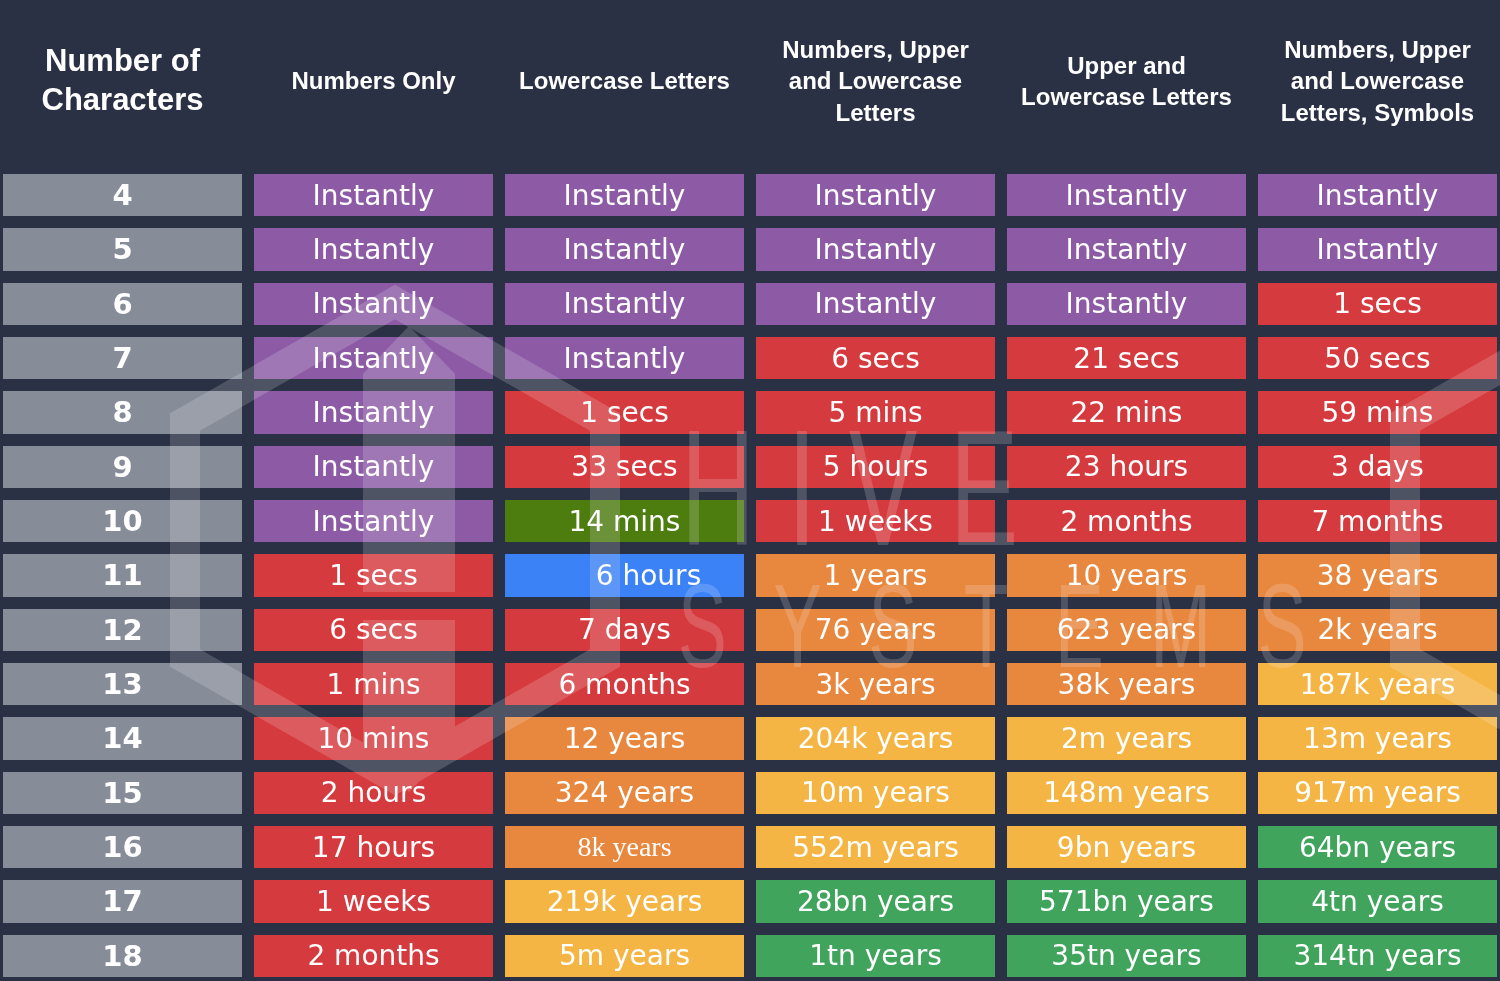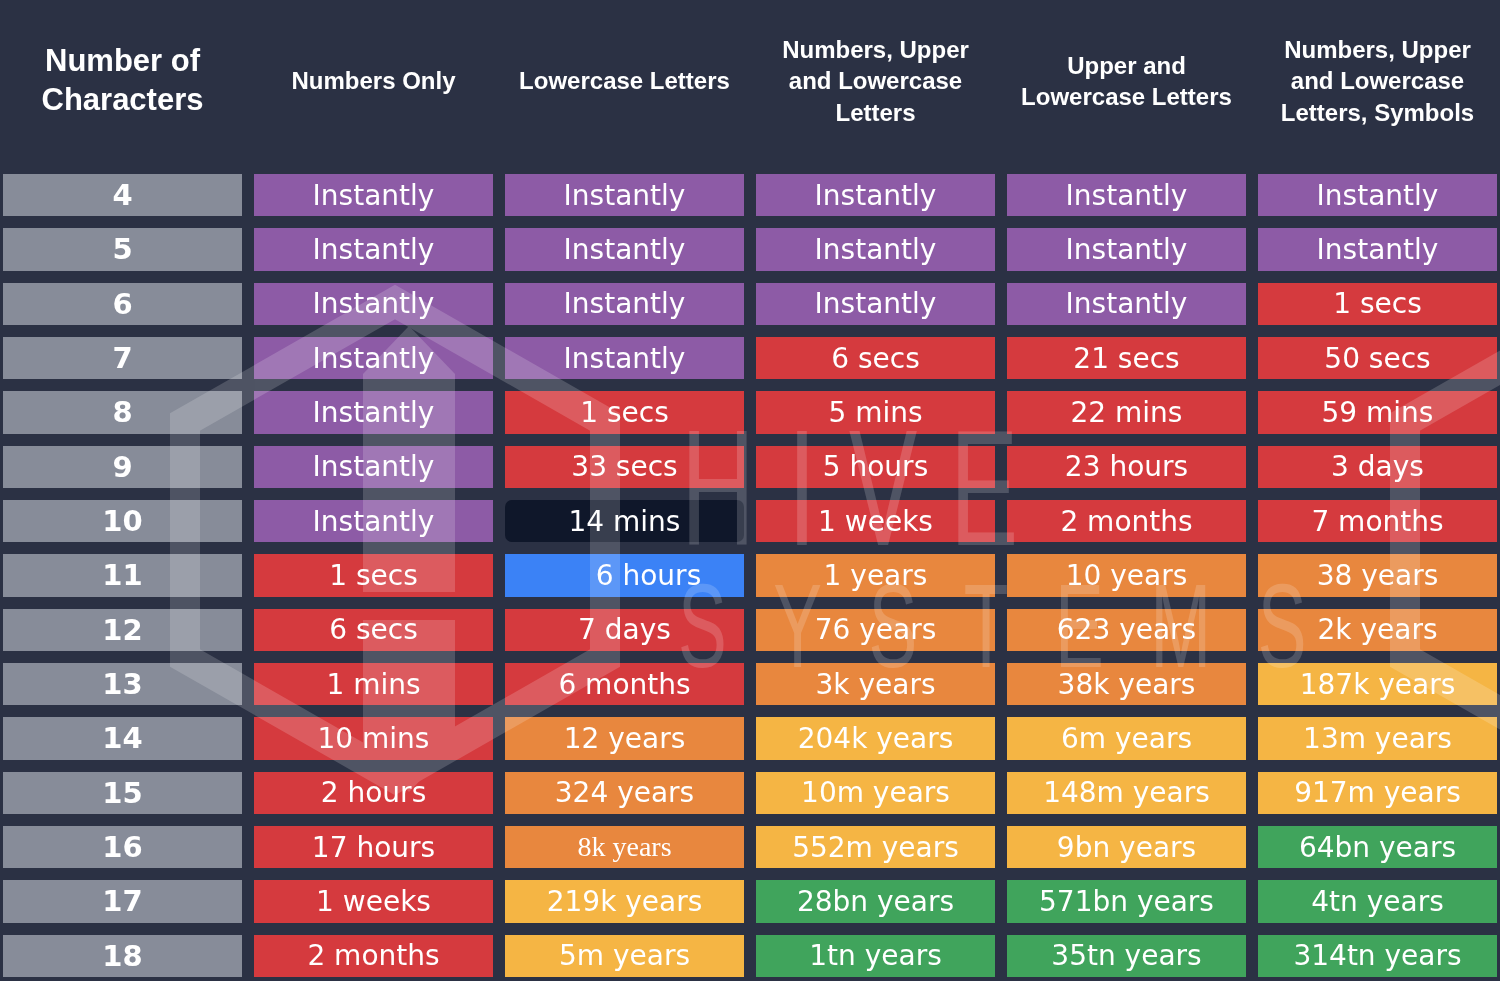--- a/index.html
+++ b/index.html
@@ -95,21 +95,21 @@
       <div class="cell val" style="background: rgb(213, 58, 62);">22 mins</div>
       <div class="cell val" style="background: rgb(213, 58, 62);">59 mins</div>
       <div class="cell num">9</div>
       <div class="cell val" style="background: rgb(141, 91, 166);">Instantly</div>
       <div class="cell val" style="background: rgb(213, 58, 62);">33 secs</div>
       <div class="cell val" style="background: rgb(213, 58, 62);">5 hours</div>
       <div class="cell val" style="background: rgb(213, 58, 62);">23 hours</div>
       <div class="cell val" style="background: rgb(213, 58, 62);">3 days</div>
       <div class="cell num">10</div>
       <div class="cell val" style="background: rgb(141, 91, 166);">Instantly</div>
-      <div class="cell val" style="background: #0f172a; border-radius: 7px;">14 mins</div>
+      <div class="cell val" style="background: #4d7c0f;">14 mins</div>
       <div class="cell val" style="background: rgb(213, 58, 62);">1 weeks</div>
       <div class="cell val" style="background: rgb(213, 58, 62);">2 months</div>
       <div class="cell val" style="background: rgb(213, 58, 62);">7 months</div>
       <div class="cell num">11</div>
       <div class="cell val" style="background: rgb(213, 58, 62);">1 secs</div>
       <div class="cell val" style="background: #3b82f6; padding-left: 48px;">6 hours</div>
       <div class="cell val" style="background: rgb(232, 135, 62);">1 years</div>
       <div class="cell val" style="background: rgb(232, 135, 62);">10 years</div>
       <div class="cell val" style="background: rgb(232, 135, 62);">38 years</div>
       <div class="cell num">12</div>
@@ -121,21 +121,21 @@
       <div class="cell num">13</div>
       <div class="cell val" style="background: rgb(213, 58, 62);">1 mins</div>
       <div class="cell val" style="background: rgb(213, 58, 62);">6 months</div>
       <div class="cell val" style="background: rgb(232, 135, 62);">3k years</div>
       <div class="cell val" style="background: rgb(232, 135, 62);">38k years</div>
       <div class="cell val" style="background: rgb(245, 181, 68);">187k years</div>
       <div class="cell num">14</div>
       <div class="cell val" style="background: rgb(213, 58, 62);">10 mins</div>
       <div class="cell val" style="background: rgb(232, 135, 62);">12 years</div>
       <div class="cell val" style="background: rgb(245, 181, 68);">204k years</div>
-      <div class="cell val" style="background: rgb(245, 181, 68);">6m years</div>
+      <div class="cell val" style="background: rgb(245, 181, 68);">2m years</div>
       <div class="cell val" style="background: rgb(245, 181, 68);">13m years</div>
       <div class="cell num">15</div>
       <div class="cell val" style="background: rgb(213, 58, 62);">2 hours</div>
       <div class="cell val" style="background: rgb(232, 135, 62);">324 years</div>
       <div class="cell val" style="background: rgb(245, 181, 68);">10m years</div>
       <div class="cell val" style="background: rgb(245, 181, 68);">148m years</div>
       <div class="cell val" style="background: rgb(245, 181, 68);">917m years</div>
       <div class="cell num">16</div>
       <div class="cell val" style="background: rgb(213, 58, 62);">17 hours</div>
       <div class="cell val" style="background: rgb(232, 135, 62); font-family: Liberation Serif, serif;">8k years</div>

